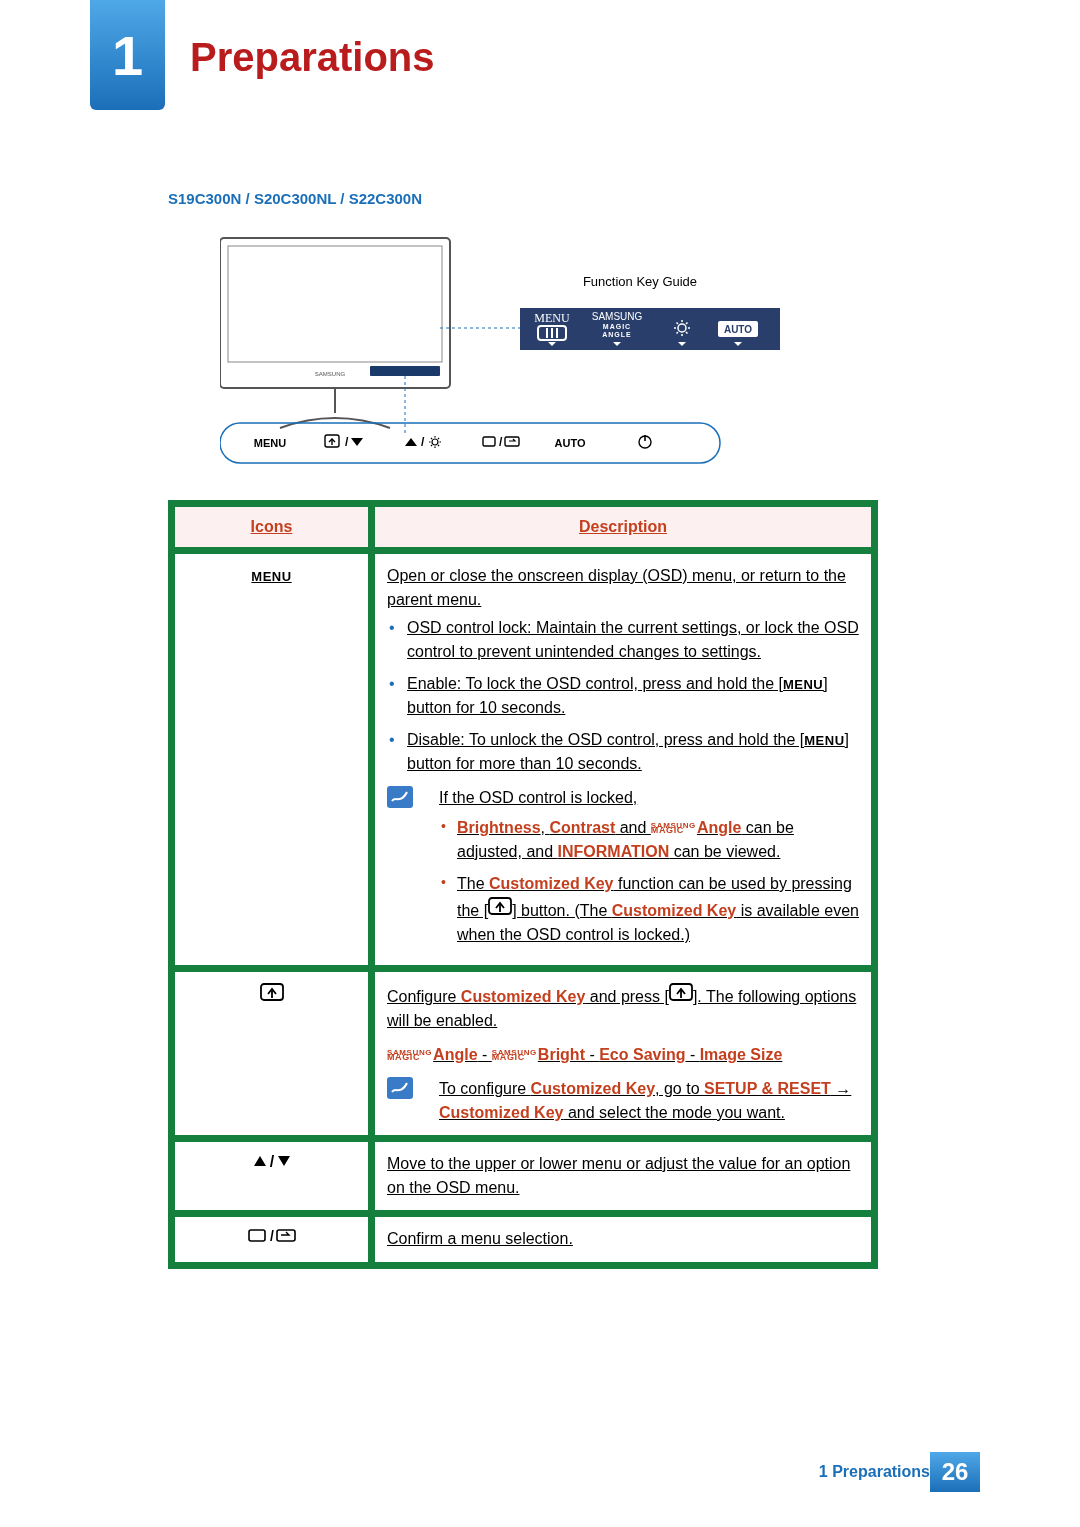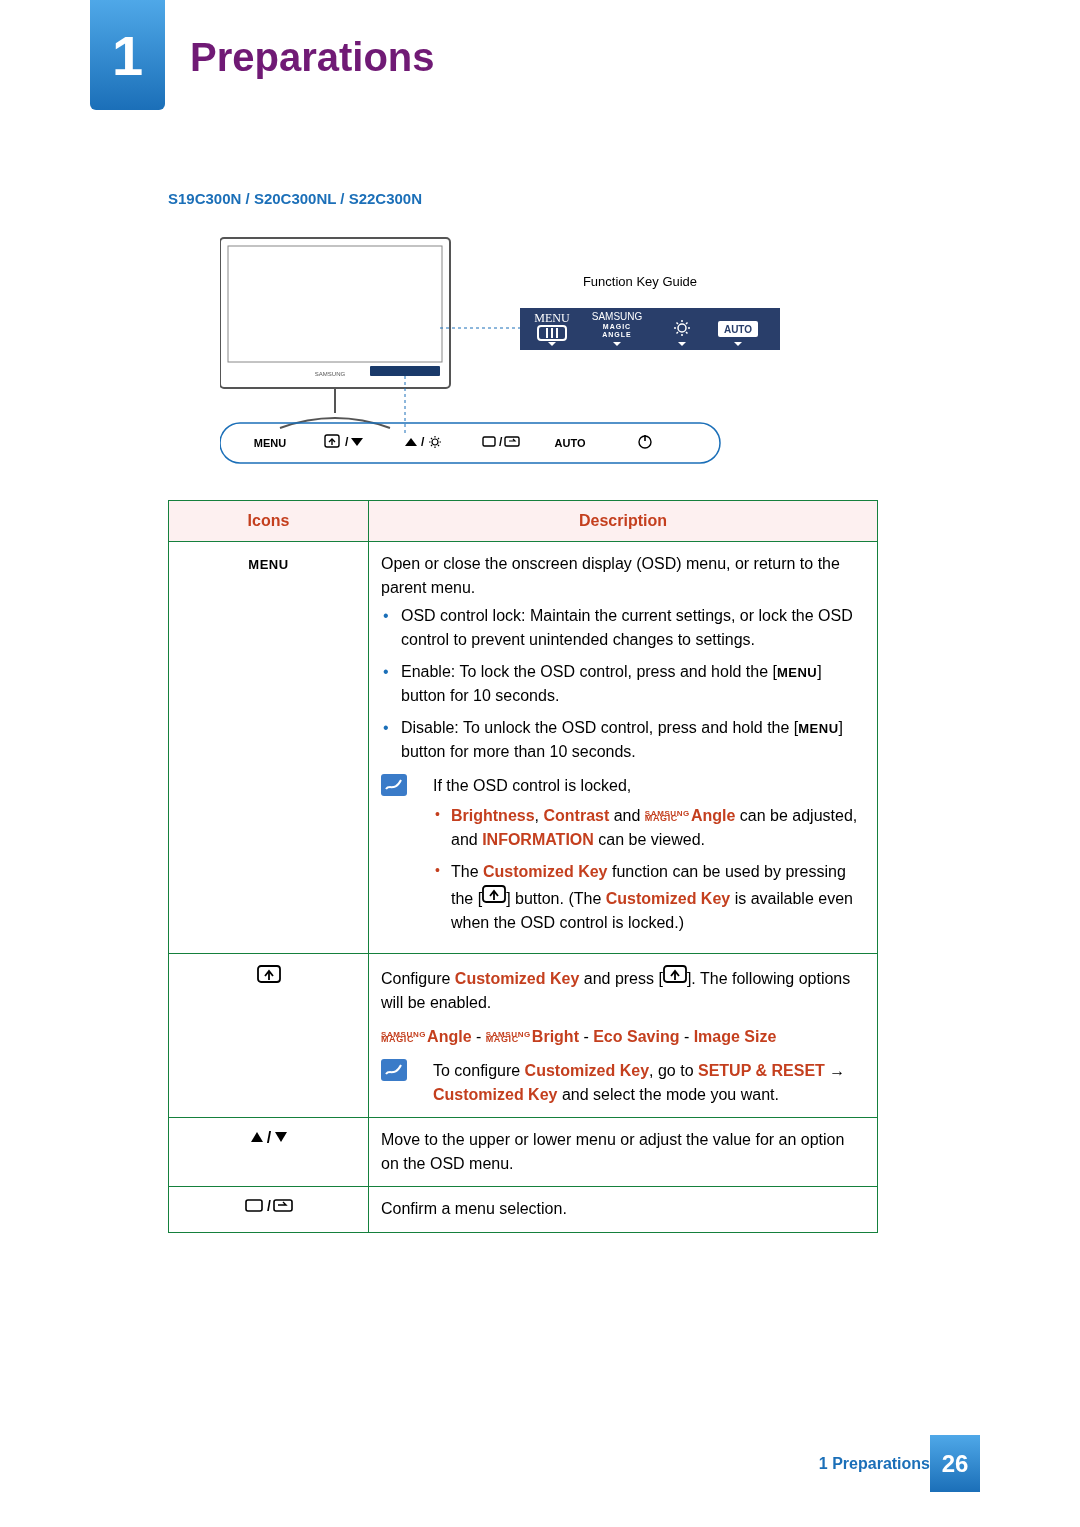--- a/index.html
+++ b/index.html
@@ -26,21 +26,21 @@
     align-items: center;
     justify-content: center;
     border-radius: 0 0 6px 6px;
   }
   .chapter-title {
     position: absolute;
     left: 190px;
     top: 35px;
     font-size: 40px;
     font-weight: bold;
-    color: #701a75;
+    color: #b91c1c;
   }
   .model-heading {
     position: absolute;
     left: 168px;
     top: 190px;
     font-size: 15px;
     font-weight: bold;
     color: #1b6fb8;
   }
   
@@ -54,23 +54,24 @@
   table.icons {
     position: absolute;
     left: 168px;
     top: 500px;
     width: 710px;
     border-collapse: collapse;
     font-size: 16px;
     line-height: 1.5;
   }
   table.icons th, table.icons td {
-    border: 1px solid #15803d;
+    border: 7px solid #15803d;
     padding: 10px 12px;
     vertical-align: top;
+    text-decoration: underline;
   }
   table.icons th {
     background: #fdf0f0;
     color: #c43f1e;
     font-weight: bold;
     text-align: center;
     padding: 8px;
   }
   td.icon-cell {
     width: 200px;
@@ -150,21 +151,21 @@
     bottom: 35px;
     right: 100px;
     display: flex;
     align-items: center;
   }
   .footer-text { color: #1b6fb8; font-size: 16px; font-weight: bold; }
   .footer-page {
     background: linear-gradient(to bottom, #4fa8e8, #1b6fb8);
     color: #fff;
     width: 50px;
-    height: 57px;
+    height: 40px;
     display: flex;
     align-items: center;
     justify-content: center;
     font-size: 24px;
     font-weight: bold;
   }
 </style>
 </head>
 <body>
 

